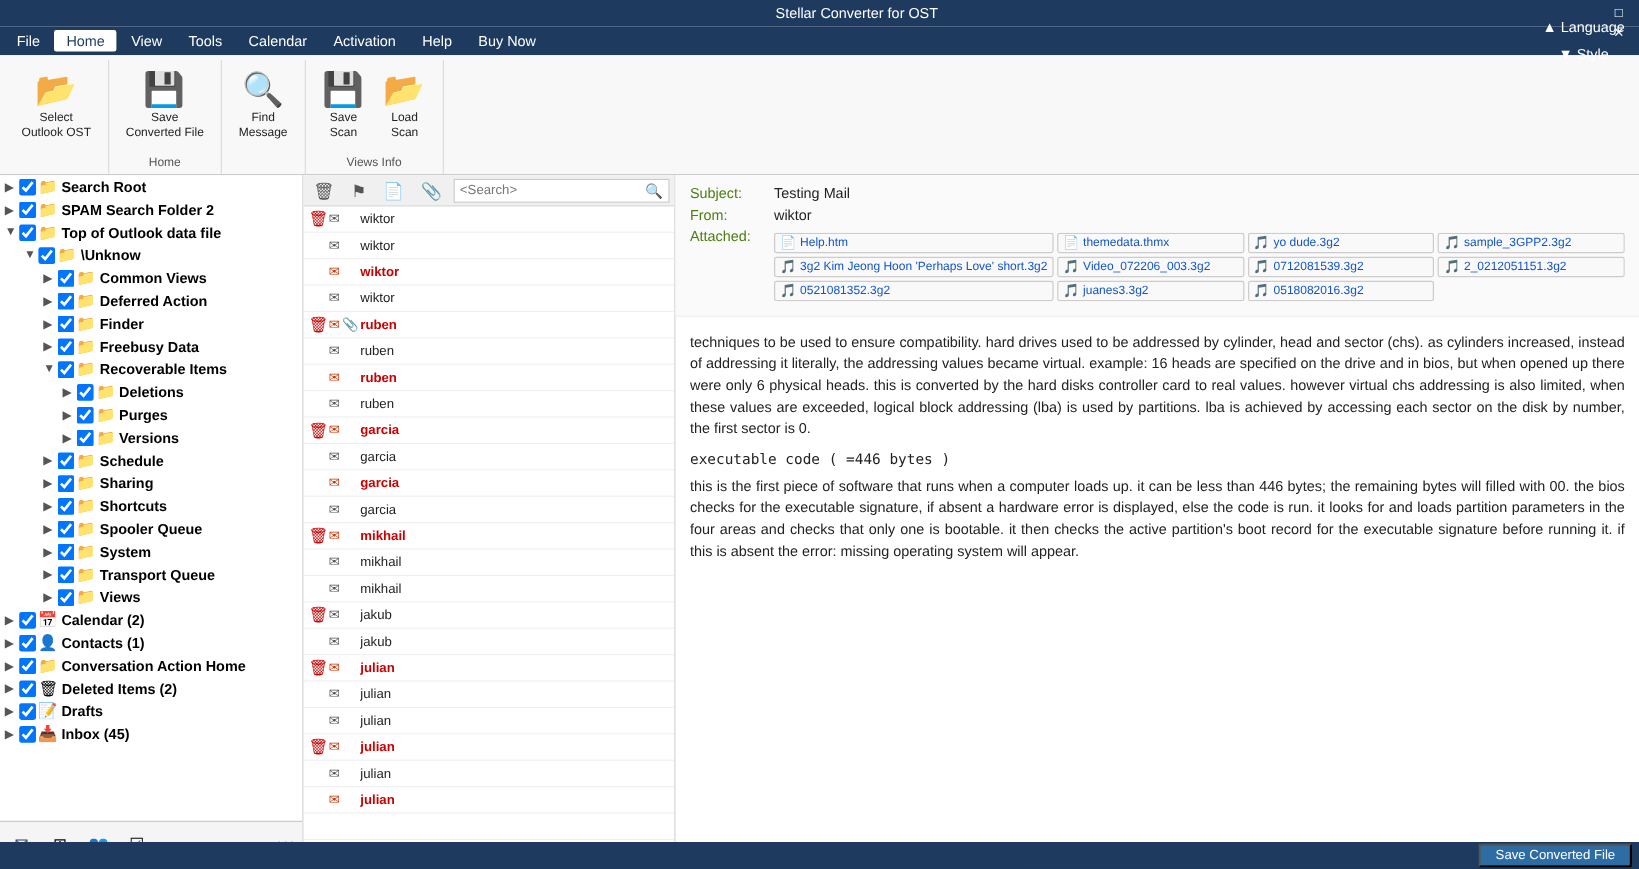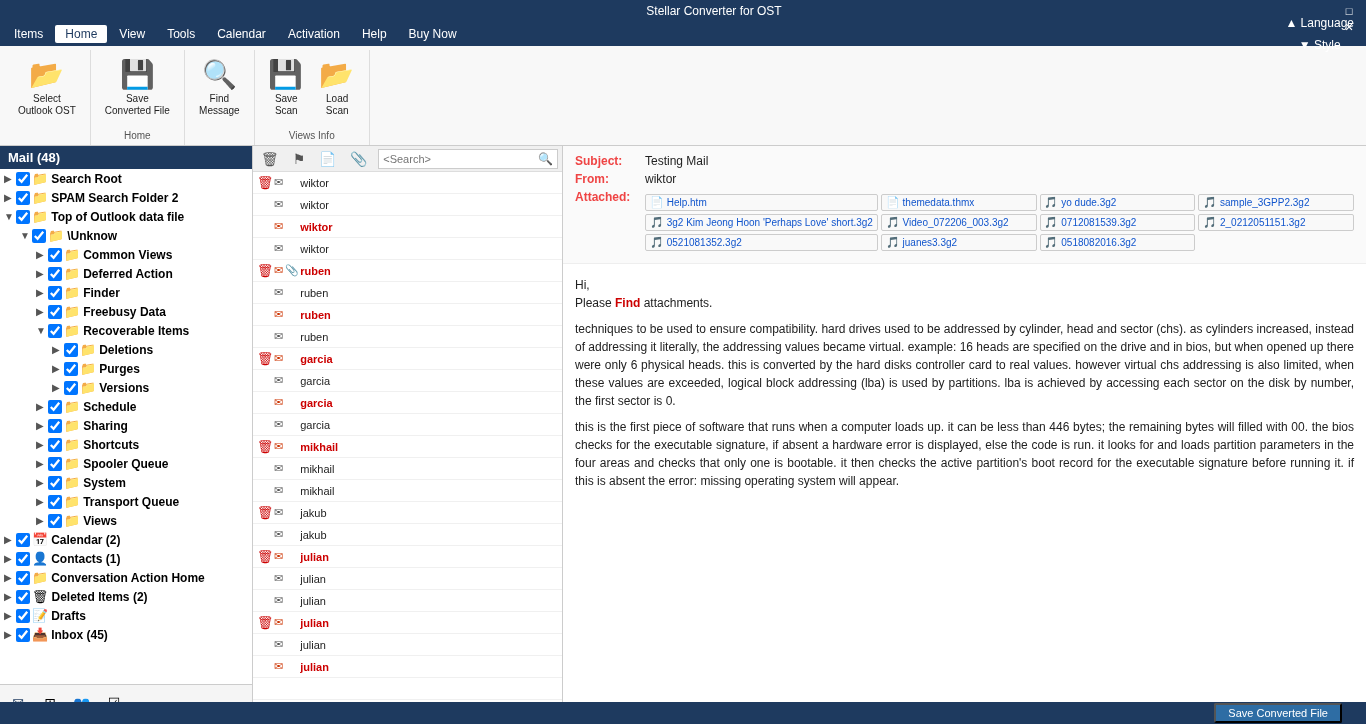--- a/index.html
+++ b/index.html
@@ -61,56 +61,56 @@
     .msg-from.read { color: #222; }
 
     
     #msg-list-scroll-btns { height: 18px; display: flex; align-items: center; border-top: 1px solid #ddd; background: #f5f5f5; }
     .msg-scroll-btn { flex: 1; text-align: center; cursor: pointer; font-size: 10px; color: #555; }
 
     
     #reading-pane { flex: 1; display: flex; flex-direction: column; background: white; }
     #reading-pane-header { padding: 8px 12px; border-bottom: 1px solid #eee; background: #fafafa; }
     .rp-field { display: flex; margin-bottom: 4px; font-size: 12px; }
-    .rp-label { width: 70px; font-weight: bold; color: #ef4444; flex-shrink: 0; }
+    .rp-label { width: 70px; font-weight: normal; color: #4d7c0f; flex-shrink: 0; }
     .rp-value { color: #222; flex: 1; }
     #attachments-row { display: flex; flex-wrap: nowrap; gap: 4px; margin-top: 4px; align-items: center; overflow: hidden; }
     .attach-item { display: flex; align-items: center; font-size: 10px; color: #1155cc; padding: 1px 4px; border: 1px solid #ccc; border-radius: 2px; background: #f9f9f9; white-space: nowrap; cursor: pointer; }
     .attach-icon { margin-right: 3px; font-size: 11px; }
 
     #reading-pane-body { flex: 1; overflow-y: auto; padding: 12px; font-size: 12px; line-height: 1.5; color: #222; }
     .rp-body-intro { margin-bottom: 8px; }
     .rp-find { color: #cc0000; font-weight: bold; }
     .rp-body-text { margin-bottom: 8px; text-align: justify; }
     .rp-code { font-family: monospace; font-size: 12px; margin-bottom: 4px; }
 
     
     ::-webkit-scrollbar { width: 8px; height: 8px; }
     ::-webkit-scrollbar-track { background: #f0f0f0; }
     ::-webkit-scrollbar-thumb { background: #bbb; border-radius: 4px; }
 
     
-    #status-bar { background: #1e3a5f; color: white; height: 22px; display: flex; align-items: center; justify-content: flex-end; padding: 0 24px; font-size: 12px; position: fixed; bottom: 0; width: 1366px; }
+    #status-bar { background: #1e3a5f; color: white; height: 22px; display: flex; align-items: center; justify-content: flex-end; padding: 0 6px; font-size: 12px; position: fixed; bottom: 0; width: 1366px; }
     .status-btn { cursor: pointer; background: #2e6da4; padding: 2px 12px; border-radius: 2px; font-size: 11px; color: white; }
   </style>
 </head>
 <body>
 
 <div id="title-bar">
   <span style="width:80px"></span>
   <span id="title-text">Stellar Converter for OST</span>
   <div id="title-controls">
     <button class="title-btn">─</button>
     <button class="title-btn">□</button>
     <button class="title-btn">✕</button>
   </div>
 </div>
 
 <div id="menu-bar">
-  <div class="menu-item">Items</div>
+  <div class="menu-item">File</div>
   <div class="menu-item active">Home</div>
   <div class="menu-item">View</div>
   <div class="menu-item">Tools</div>
   <div class="menu-item">Calendar</div>
   <div class="menu-item">Activation</div>
   <div class="menu-item">Help</div>
   <div class="menu-item">Buy Now</div>
   <div style="margin-left:auto; display:flex; gap:8px; align-items:center; color:white; font-size:12px; padding-right:8px;flex-direction:column;">
     <span style="cursor:pointer;">▲ Language</span>
     <span style="cursor:pointer;">▼ Style</span>
@@ -154,21 +154,20 @@
         <span class="label">Load<br>Scan</span>
       </div>
     </div>
     <div class="ribbon-group-label">Views Info</div>
   </div>
 </div>
 
 <div id="main">
 
   <div id="sidebar">
-    <div id="sidebar-header">Mail (48)</div>
 
     <div id="folder-tree">
 
     <div class="tree-item" style="padding-left: 4px;">
           <span class="tree-expand">▶</span>
           <input type="checkbox" class="tree-check" checked="" style="">
           <span class="folder-icon">📁</span>
           <span class="tree-label">Search Root</span>
         </div>
         <div class="tree-item" style="padding-left: 4px;">
@@ -548,27 +547,24 @@
               <div class="attach-item">
                 <span class="attach-icon">🎵</span>
                 <span>0518082016.3g2</span>
               </div>
             </div>
         </div>
       </div>
     </div>
 
     <div id="reading-pane-body">
-      <div class="rp-body-intro">
-        <p>Hi,</p>
-        <p>Please <span class="rp-find">Find</span> attachments.</p>
-      </div>
       <div id="body-paragraphs">
 
       <p class="rp-body-text">techniques to be used to ensure compatibility. hard drives used to be addressed by cylinder, head and sector (chs). as cylinders increased, instead of addressing it literally, the addressing values became virtual. example: 16 heads are specified on the drive and in bios, but when opened up there were only 6 physical heads. this is converted by the hard disks controller card to real values. however virtual chs addressing is also limited, when these values are exceeded, logical block addressing (lba) is used by partitions. lba is achieved by accessing each sector on the disk by number, the first sector is 0.</p>
+          <p class="rp-code">executable code ( =446 bytes )</p>
           <p class="rp-body-text">this is the first piece of software that runs when a computer loads up. it can be less than 446 bytes; the remaining bytes will filled with 00. the bios checks for the executable signature, if absent a hardware error is displayed, else the code is run. it looks for and loads partition parameters in the four areas and checks that only one is bootable. it then checks the active partition's boot record for the executable signature before running it. if this is absent the error: missing operating system will appear.</p>
         </div>
     </div>
   </div>
 
 </div>
 
 <div id="status-bar">
   <button class="status-btn">Save Converted File</button>
 </div>

